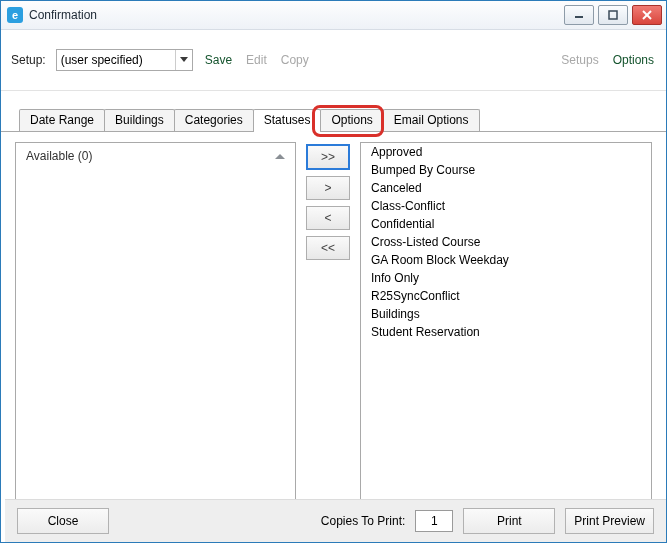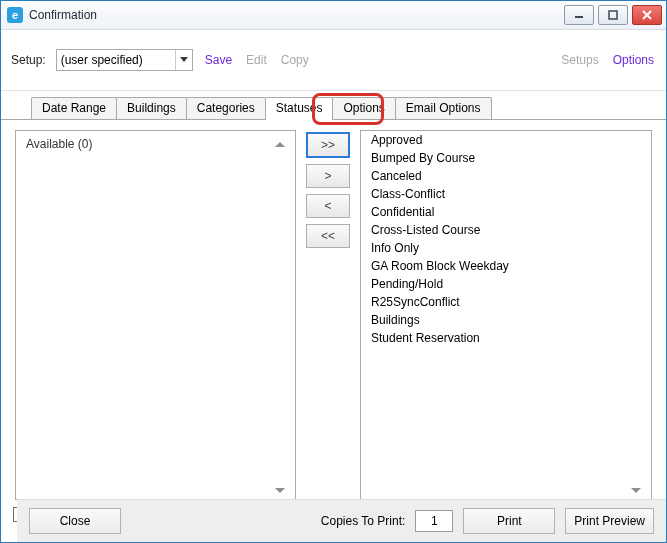--- a/index.html
+++ b/index.html
@@ -10,45 +10,45 @@
 .title-text{flex:0 0 auto;color:#1b2733}
 .titlebar-spacer{flex:1}
 .win-btn{width:28px;height:18px;margin-left:4px;border:1px solid #8d9ba8;border-radius:2px;background:linear-gradient(#fafcfe,#e2e8ef);display:flex;align-items:center;justify-content:center;cursor:default;position:relative}
 .win-btn.close{background:linear-gradient(#f07b74,#d9453c);border-color:#a8322b}
 .win-btn svg{pointer-events:none}
 .toolbar{height:28px;display:flex;align-items:center;padding:16px 10px;gap:10px;border-bottom:1px solid #e3e3e3}
 .toolbar .label{color:#222}
 .setup-select{display:flex;align-items:center;border:1px solid #aaa;height:20px;width:135px;background:#fff}
 .setup-select .val{flex:1;padding:0 4px;white-space:nowrap;overflow:hidden}
 .setup-select .dd{width:16px;height:100%;display:flex;align-items:center;justify-content:center;border-left:1px solid #ccc}
-.toolbar .tbtn{color:#6d28d9;cursor:default;padding:2px 2px}
+.toolbar .tbtn{color:#14532d;cursor:default;padding:2px 2px}
 .toolbar .tbtn.disabled{color:#a8a8a8}
 .toolbar-spacer{flex:1}
-.tabstrip{height:24px;display:flex;align-items:flex-end;padding:0 0 0 30px;border-bottom:1px solid #a9a9a9;margin-top:4px;position:relative}
+.tabstrip{height:24px;display:flex;align-items:flex-end;padding:0 0 0 18px;border-bottom:1px solid #a9a9a9;margin-top:16px;position:relative}
 .tab{position:relative;padding:3px 10px 4px;border:1px solid #a9a9a9;border-bottom:none;background:#f4f4f4;margin-right:-1px;cursor:default;border-radius:2px 2px 0 0}
 .tab.active{background:#fff;z-index:2}
 .tab.active::after{content:"";position:absolute;left:0;right:0;bottom:-1px;height:1px;background:#fff}
 .highlight-box{position:absolute;border:3px solid #d9302a;border-radius:8px;pointer-events:none;z-index:5}
 .content{position:relative;padding:10px 14px 8px;height:408px;box-sizing:border-box}
 .cols{display:flex;gap:10px;height:370px}
 .listbox{border:1px solid #a9a9a9;background:#fff;box-sizing:border-box;height:100%;flex:1;display:flex;flex-direction:column;position:relative}
 .listbox.left{flex:0 0 281px}
 .listbox.right{flex:1}
 .listhead{padding:6px 10px 4px;color:#333;display:flex;align-items:center;justify-content:space-between}
 .listbody{flex:1;overflow:hidden;padding:0 10px 6px}
 .item{padding:2px 0}
 .scroll-tri{width:0;height:0;border-left:5px solid transparent;border-right:5px solid transparent}
 .scroll-tri.up{border-bottom:5px solid #8a8f95}
 .scroll-tri.down{border-top:5px solid #8a8f95}
 .midbtns{width:44px;display:flex;flex-direction:column;gap:6px;padding-top:2px}
 .mbtn{height:22px;border:1px solid #aeaeae;background:linear-gradient(#fafafa,#e8e8e8);display:flex;align-items:center;justify-content:center;cursor:default;font-size:12px;color:#444}
 .mbtn.primary{border:2px solid #2b7bd9;height:22px}
 .show-inactive{position:absolute;left:12px;bottom:6px;display:flex;align-items:flex-end;gap:24px}
 .show-inactive .cb{width:13px;height:13px;border:1px solid #6f6f6f;background:#fff}
-.footer{position:absolute;left:16px;right:0;bottom:0;height:42px;background:#eeeeee;border-top:1px solid #dcdcdc;display:flex;align-items:center;padding:0 12px;gap:10px}
+.footer{position:absolute;left:4px;right:0;bottom:0;height:42px;background:#eeeeee;border-top:1px solid #dcdcdc;display:flex;align-items:center;padding:0 12px;gap:10px}
 .fbtn{height:24px;border:1px solid #b2b2b2;background:linear-gradient(#fafafa,#ececec);padding:0 18px;display:flex;align-items:center;justify-content:center;cursor:default;min-width:54px}
 .footer .spacer{flex:1}
 .copies-input{width:36px;height:20px;border:1px solid #9a9a9a;background:#fff;text-align:center;line-height:20px}
 </style>
 </head>
 <body>
 
 <div class="screenshot">
 
   <div class="titlebar">
@@ -125,23 +125,22 @@
       </div>
 
       <div class="listbox right">
         <div class="listbody" id="selected-body">
             <div class="item">Approved</div>
             <div class="item">Bumped By Course</div>
             <div class="item">Canceled</div>
             <div class="item">Class-Conflict</div>
             <div class="item">Confidential</div>
             <div class="item">Cross-Listed Course</div>
+            <div class="item">GA Room Block Weekday</div>
             <div class="item">Info Only</div>
-            <div class="item">GA Room Block Weekday</div>
-            <div class="item">Pending/Hold</div>
             <div class="item">R25SyncConflict</div>
             <div class="item">Buildings</div>
             <div class="item">Student Reservation</div>
           </div>
         <div class="listhead" style="justify-content:flex-end;padding-top:0;padding-bottom:6px">
           <span class="scroll-tri down"></span>
         </div>
       </div>
     </div>
 

